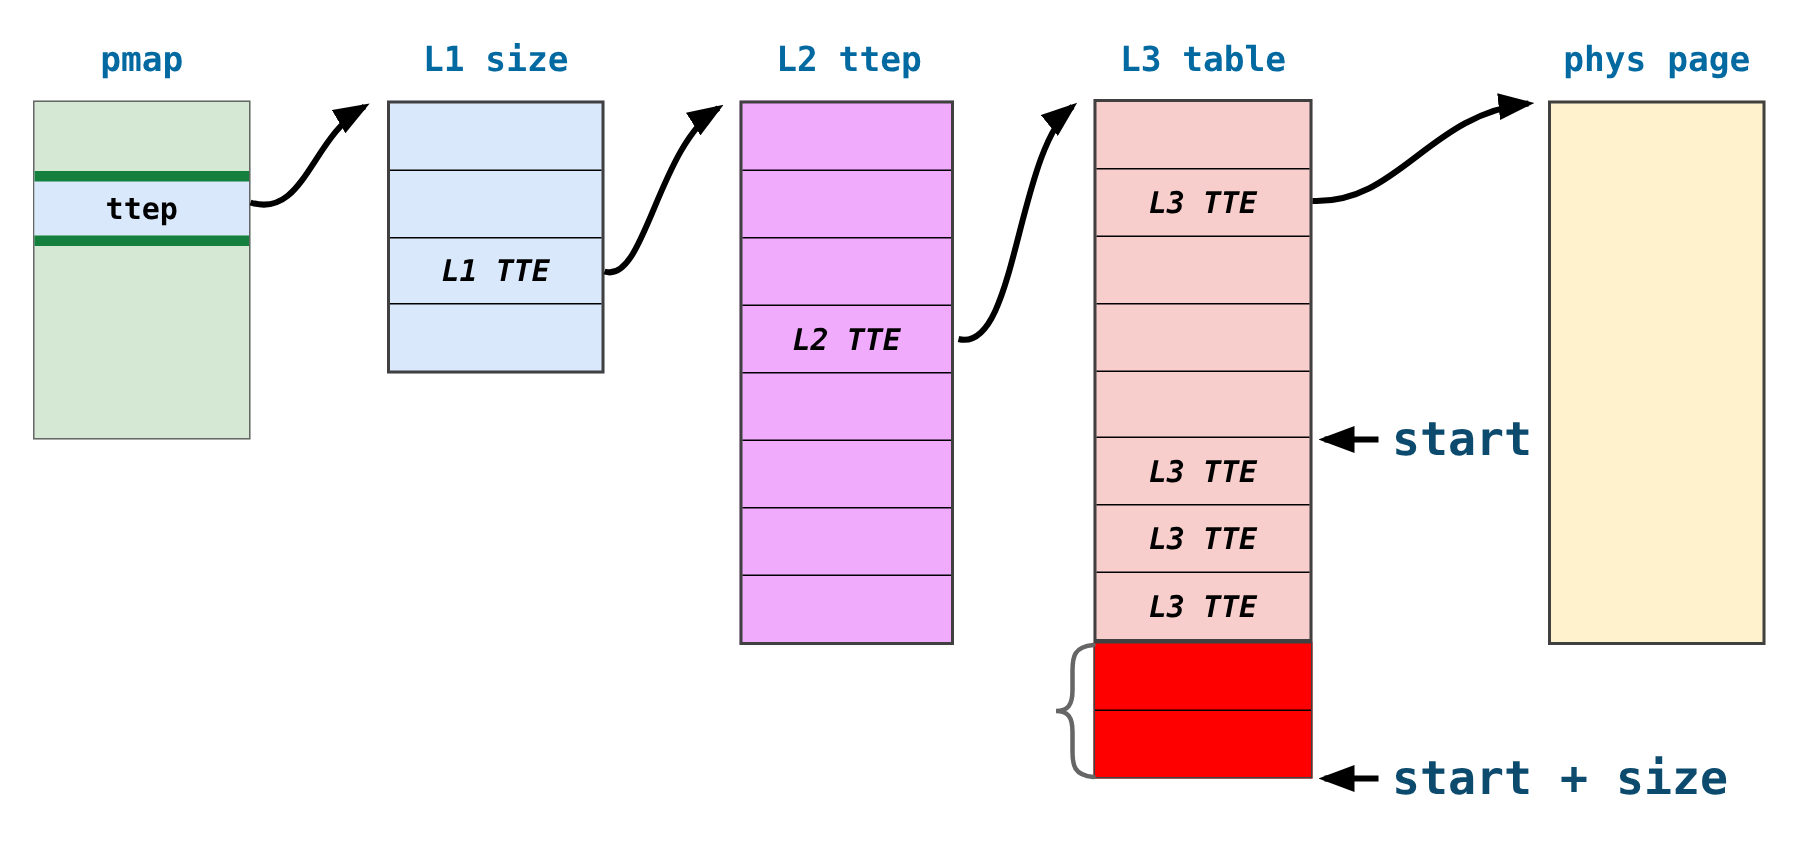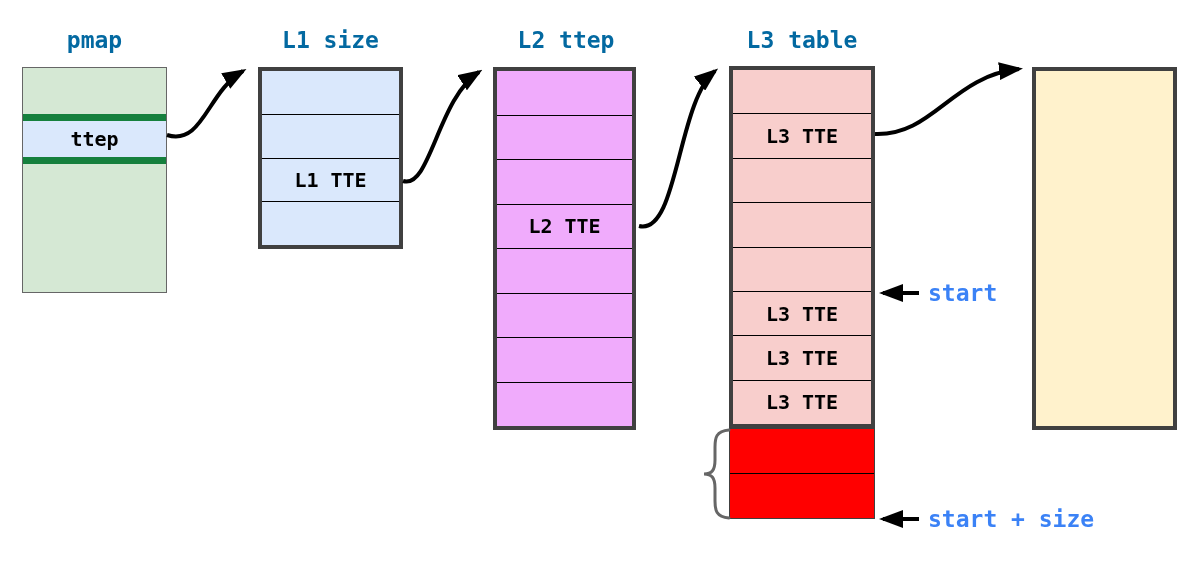--- a/index.html
+++ b/index.html
@@ -18,39 +18,39 @@
     text-align:center;
     height:28px;line-height:28px;
     white-space:nowrap;
   }
   .box{
     position:absolute;
     box-sizing:border-box;
     display:flex;
     flex-direction:column;
   }
-  .box.black{border:4px solid #404040;}
+  .box.black{border:2px solid #404040;font-style:italic;}
   .box.gray{border:1px solid #666;}
   .row{
     flex:1 1 0;
     display:flex;
     align-items:center;
     justify-content:center;
     font-weight:bold;
     font-size:20px;
     color:#000;
     box-sizing:border-box;
   }
   .box.black .row + .row{border-top:1px solid #000;}
   .box.gray  .row + .row{border-top:7px solid #15803d;}
   .marker-label{
     position:absolute;
     font-weight:bold;
-    font-size:23px;
-    color:#3b82f6;
+    font-size:31px;
+    color:#0c4a6e;
     height:28px;line-height:28px;
     white-space:nowrap;
   }
   .removed-label{
     position:absolute;
     font-family:"Liberation Sans", sans-serif;
     font-size:22px;
     color:#3b3b3b;
     text-align:right;
     white-space:nowrap;
@@ -63,20 +63,21 @@
 </style>
 </head>
 <body>
 
 <div class="canvas">
 
   <div class="title" style="left:22px;top:26px;width:145px;">pmap</div>
   <div class="title" style="left:258px;top:26px;width:145px;">L1 size</div>
   <div class="title" style="left:493px;top:26px;width:146px;">L2 ttep</div>
   <div class="title" style="left:729px;top:26px;width:146px;">L3 table</div>
+  <div class="title" style="left:1032px;top:26px;width:145px;">phys page</div>
 
   <div class="box gray" style="left:22px;top:67px;width:145px;height:226px;background:#d5e8d4;">
     <div class="row" style="flex:0 0 46px;"></div>
     <div class="row" style="flex:0 0 43px;background:#dae8fc;">ttep</div>
     <div class="row"></div>
   </div>
 
   <div class="box black" style="left:258px;top:67px;width:145px;height:182px;background:#dae8fc;">
     <div class="row"></div>
     <div class="row"></div>

